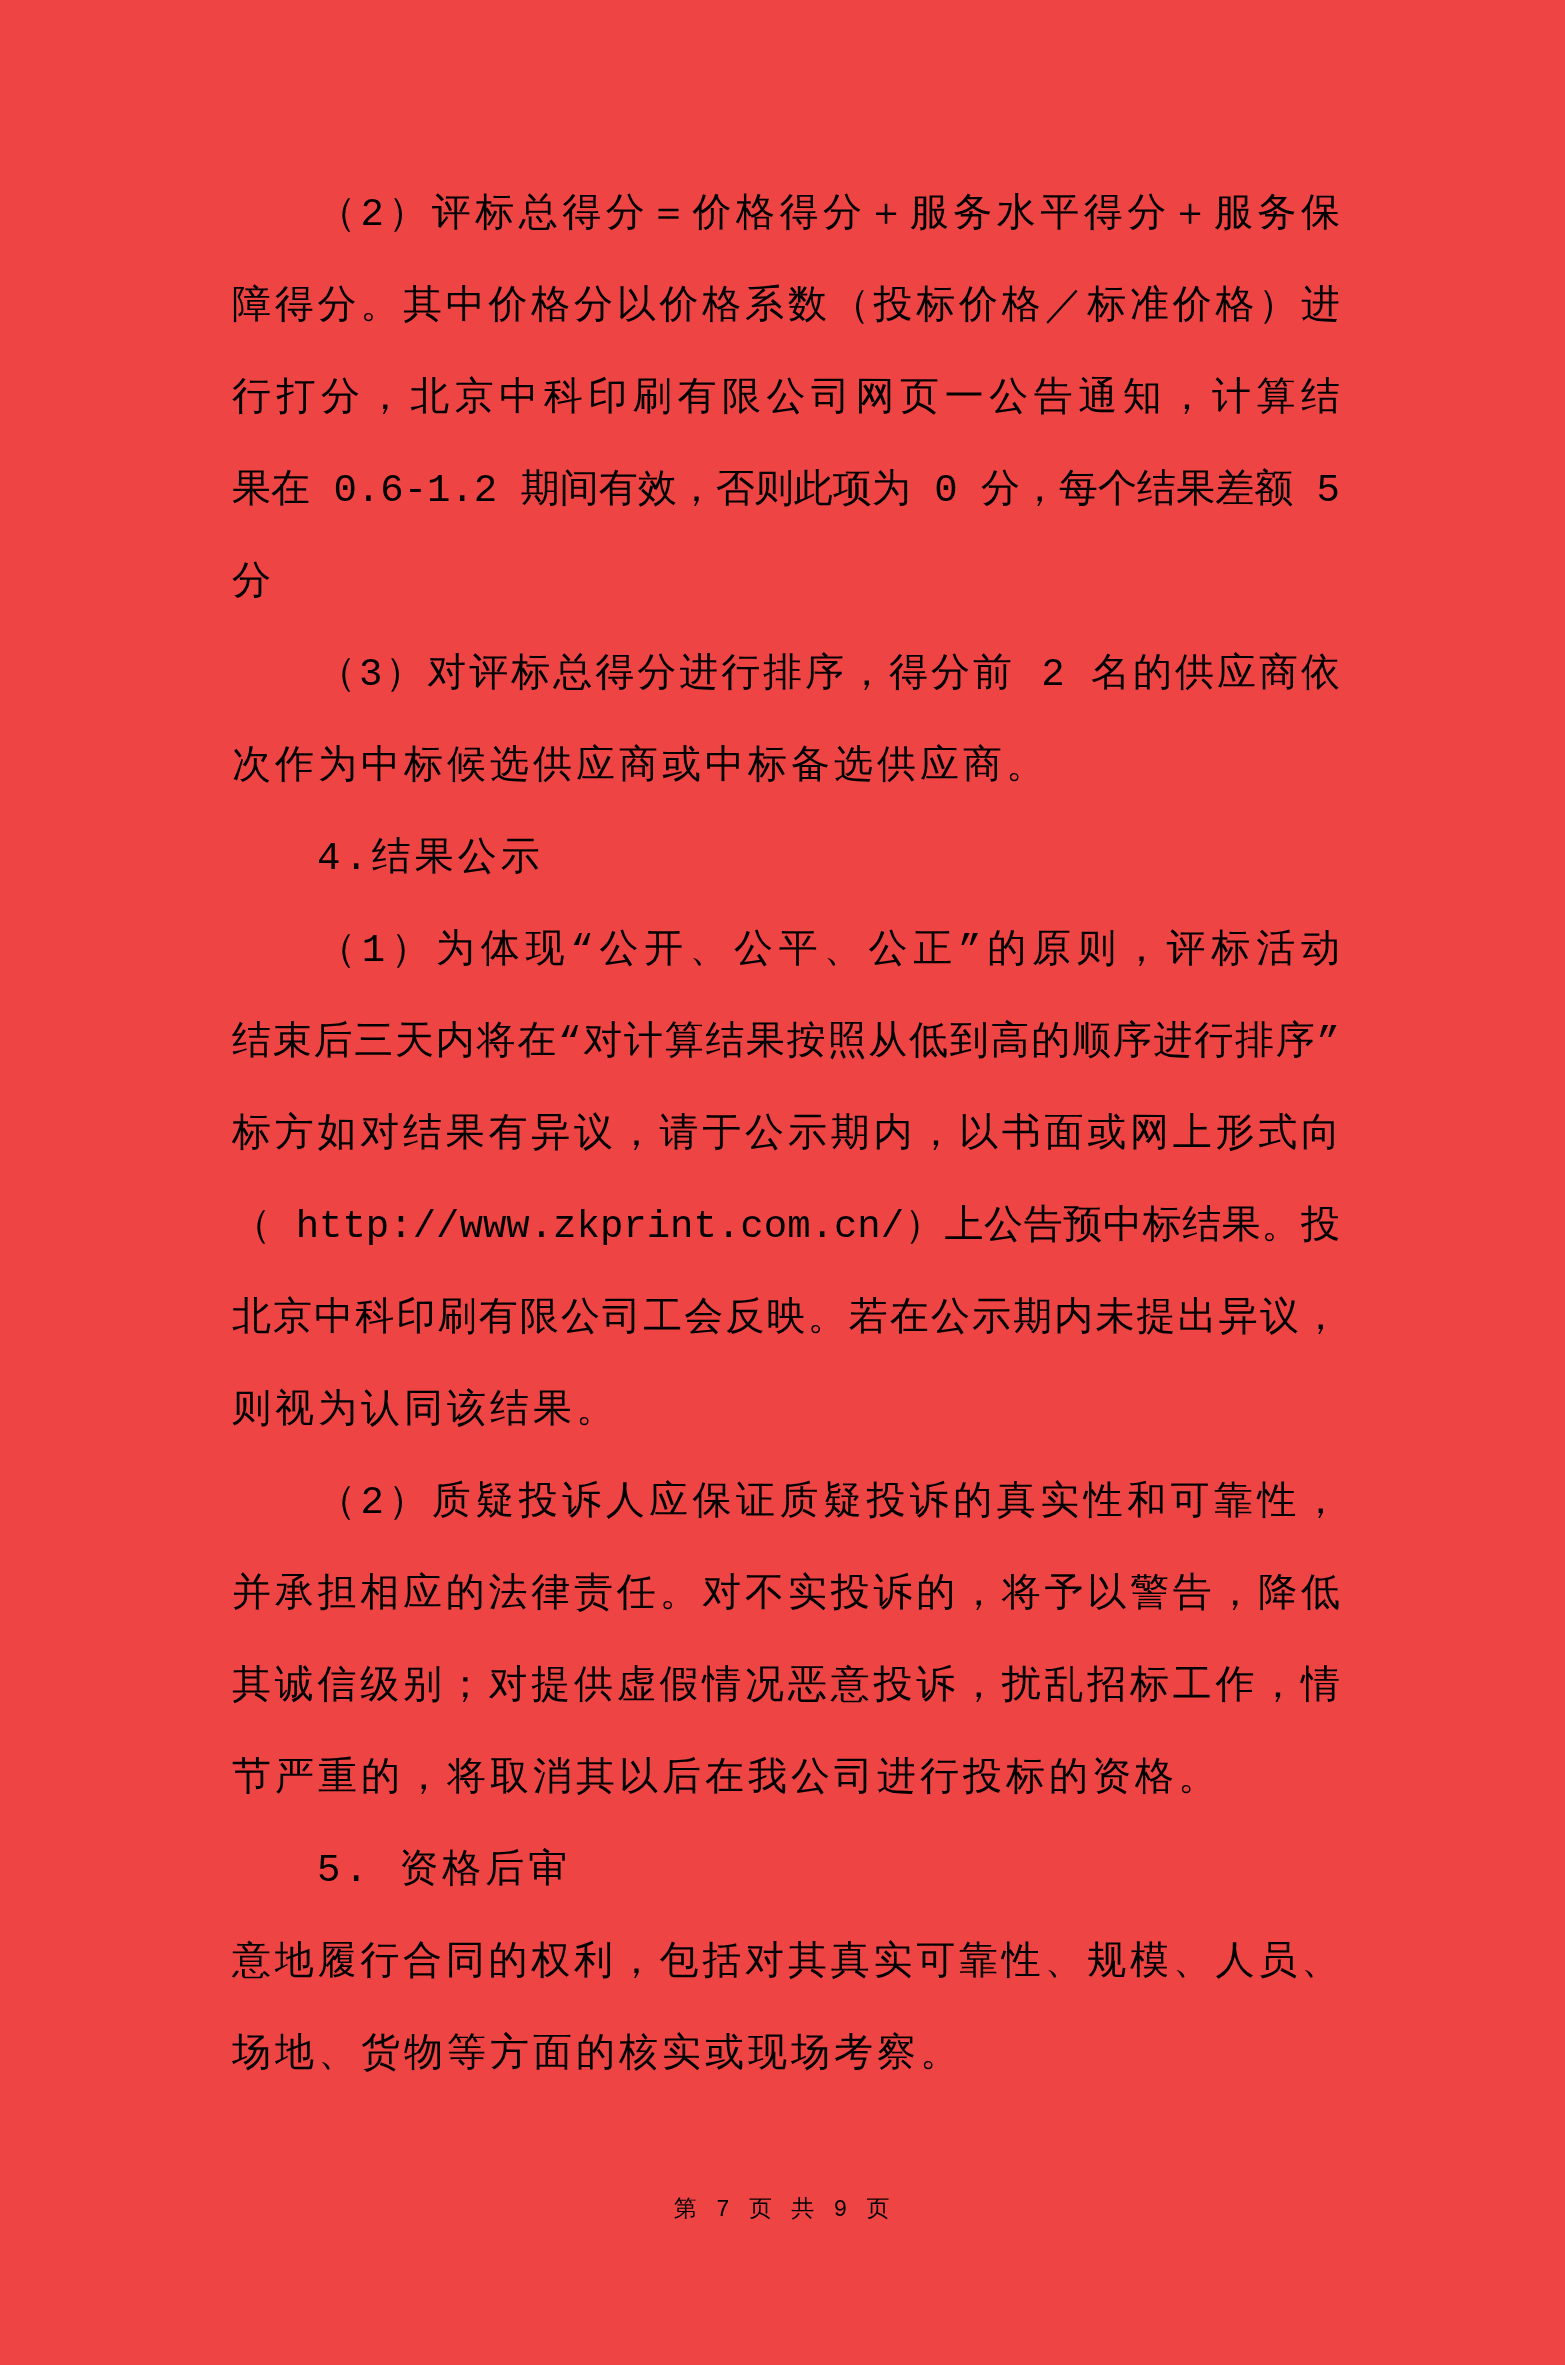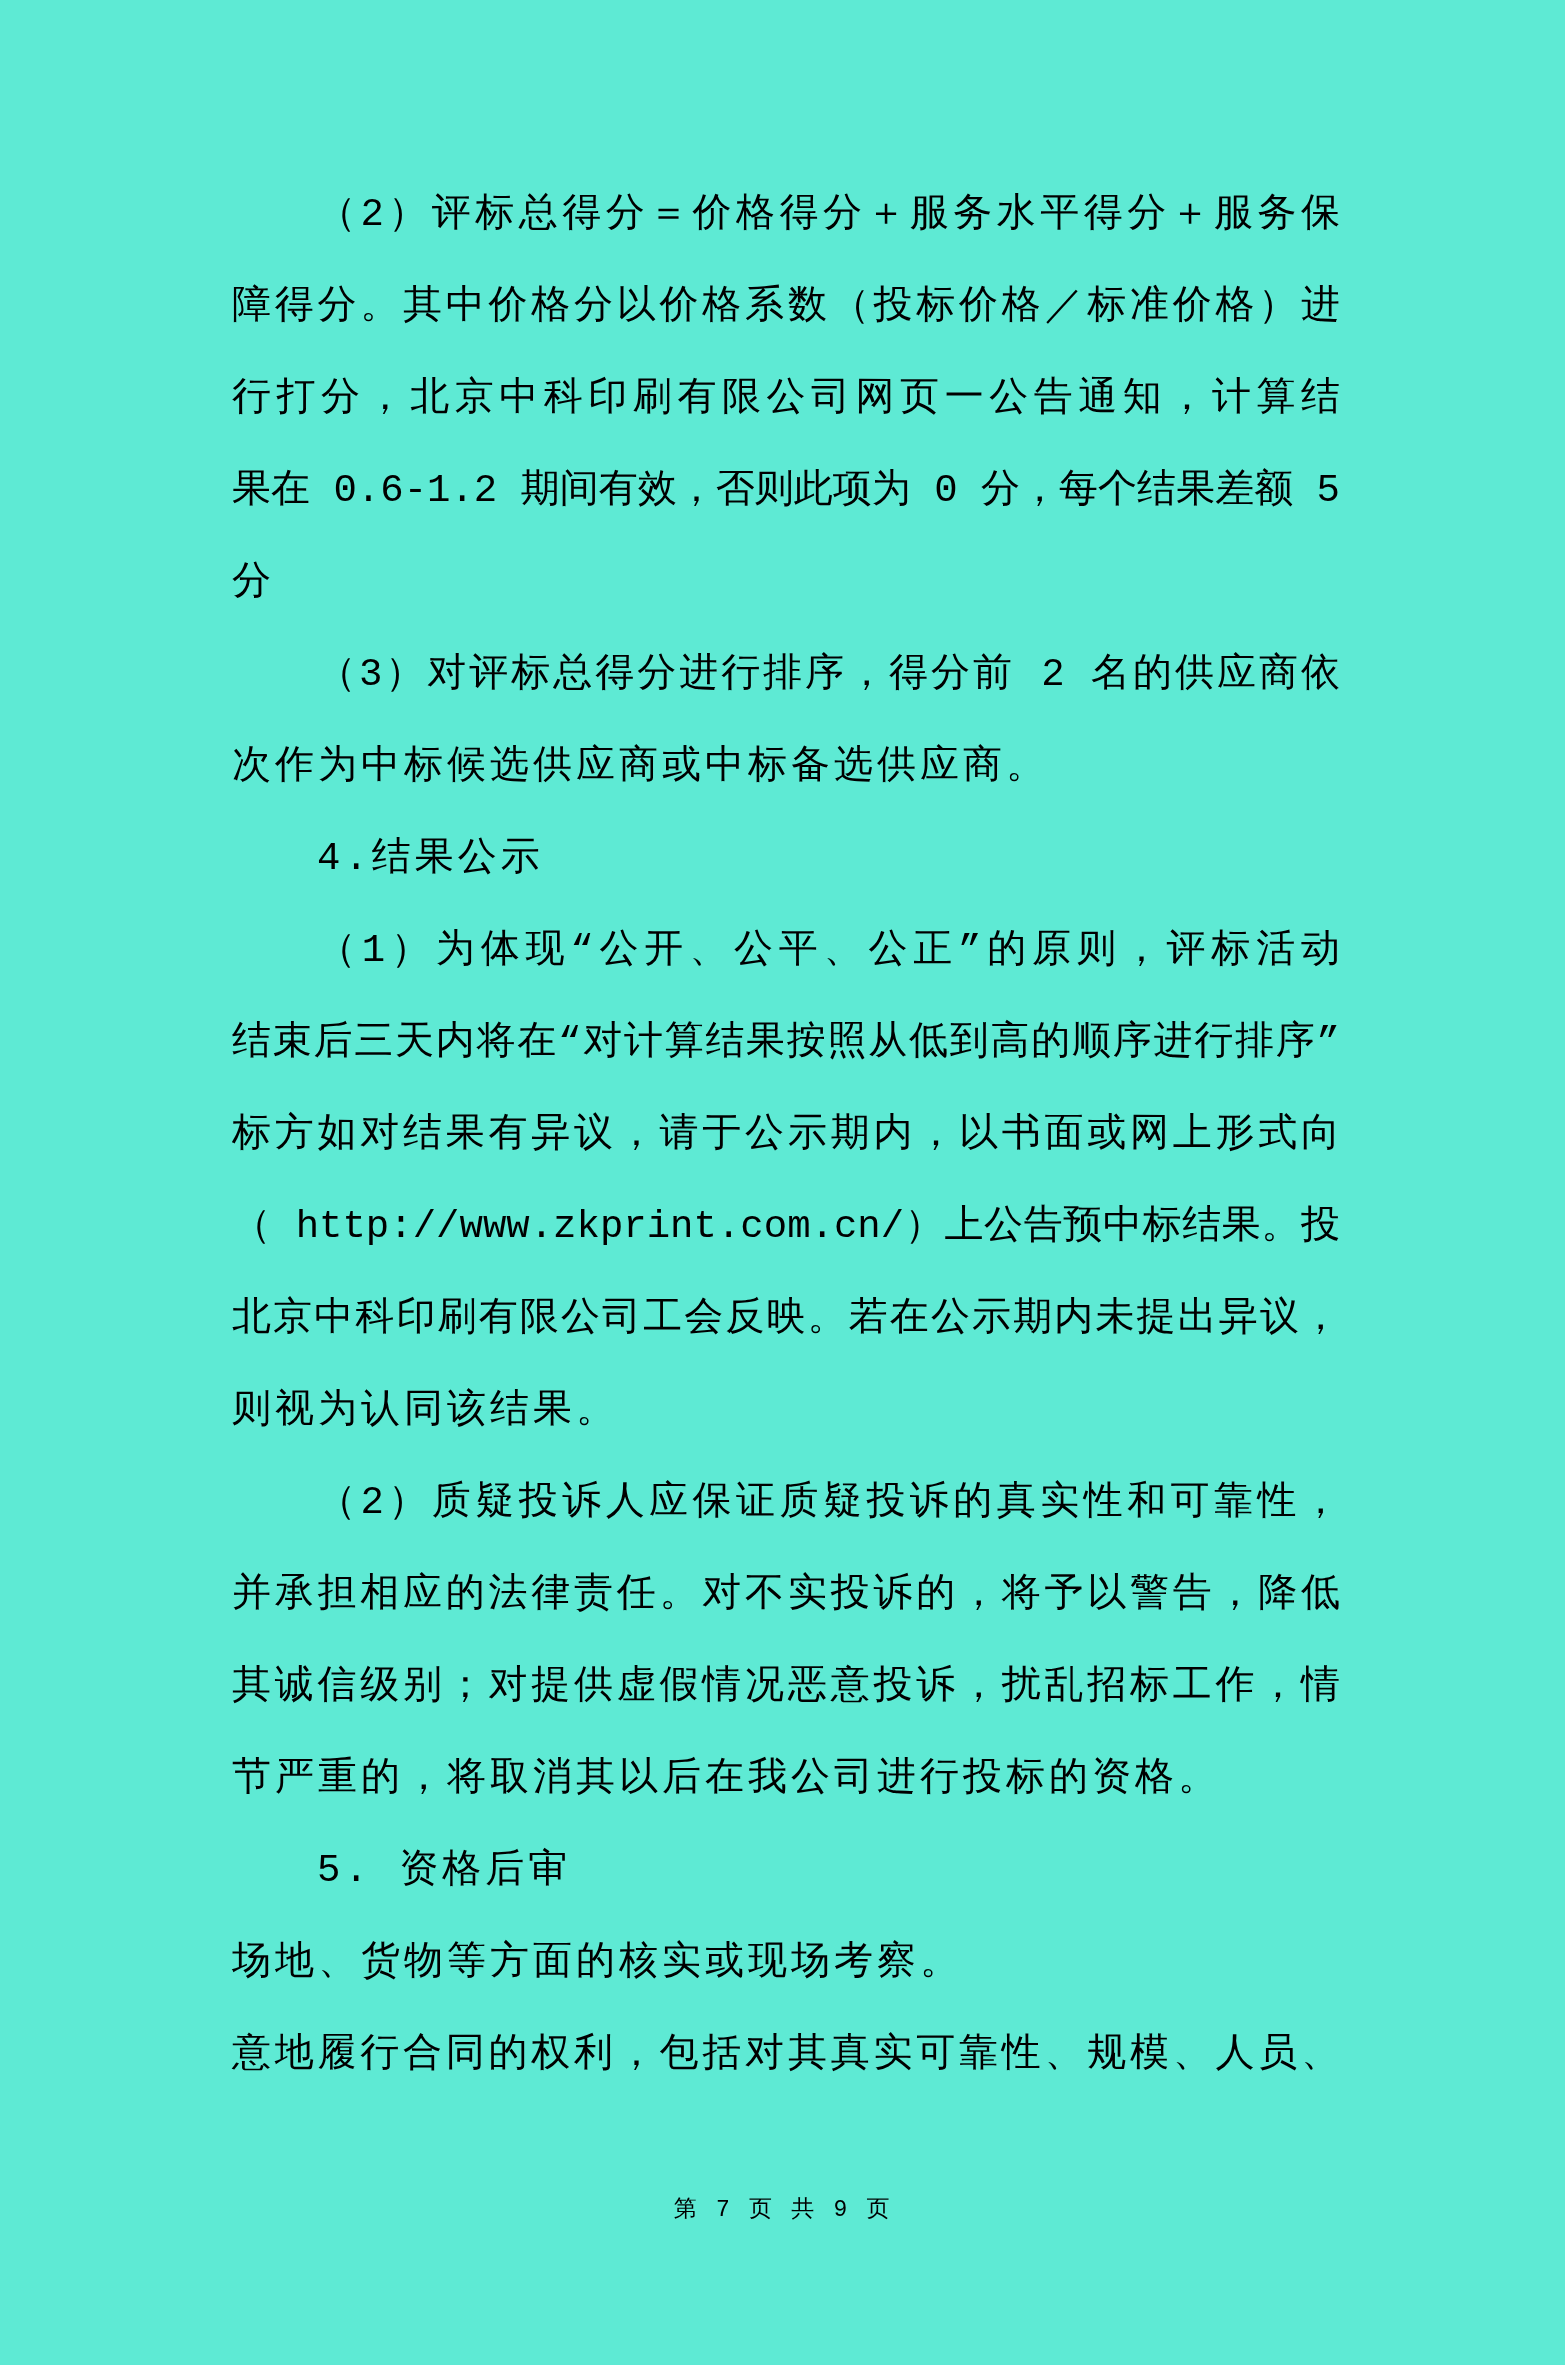--- a/index.html
+++ b/index.html
@@ -4,21 +4,21 @@
 <style>
   html, body {
     margin: 0;
     padding: 0;
     background: #ffffff;
   }
   .page {
     position: relative;
     width: 1566px;
     height: 2366px;
-    background: #5eead4;
+    background: #ef4444;
     color: #000000;
     font-family: "Liberation Mono", "DejaVu Sans Mono", monospace;
     overflow: hidden;
   }
   .content {
     position: absolute;
     left: 232px;
     top: 169px;
     width: 1108px;
   }
@@ -70,19 +70,19 @@
     <div class="line just">结束后三天内将在“对计算结果按照从低到高的顺序进行排序”</div>
     <div class="line just">标方如对结果有异议，请于公示期内，以书面或网上形式向</div>
     <div class="line just">（ http://www.zkprint.com.cn/）上公告预中标结果。投</div>
     <div class="line just">北京中科印刷有限公司工会反映。若在公示期内未提出异议，</div>
     <div class="line">则视为认同该结果。</div>
     <div class="line just indent">（2）质疑投诉人应保证质疑投诉的真实性和可靠性，</div>
     <div class="line just">并承担相应的法律责任。对不实投诉的，将予以警告，降低</div>
     <div class="line just">其诚信级别；对提供虚假情况恶意投诉，扰乱招标工作，情</div>
     <div class="line">节严重的，将取消其以后在我公司进行投标的资格。</div>
     <div class="line indent">5. 资格后审</div>
+    <div class="line just">意地履行合同的权利，包括对其真实可靠性、规模、人员、</div>
     <div class="line">场地、货物等方面的核实或现场考察。</div>
-    <div class="line just">意地履行合同的权利，包括对其真实可靠性、规模、人员、</div>
   </div>
 
   <div class="footer">第 7 页 共 9 页</div>
 </div>
 
 
 </body></html>

